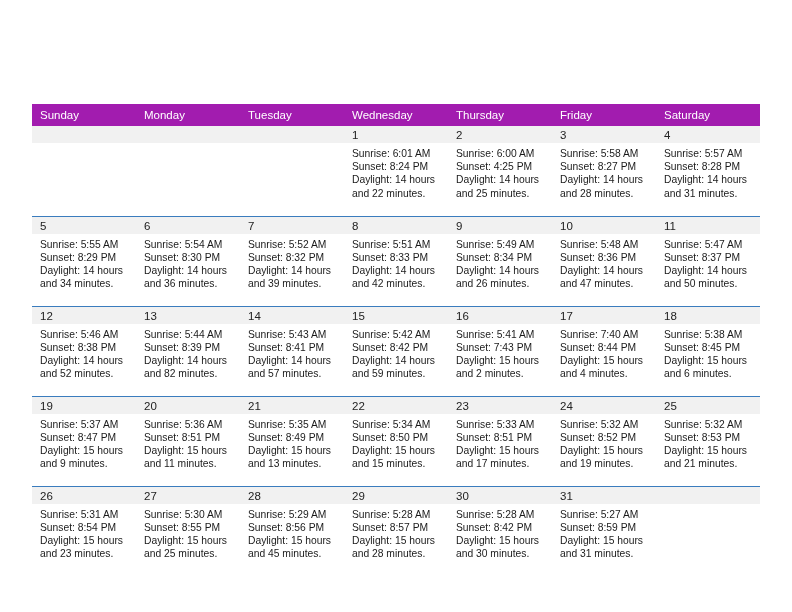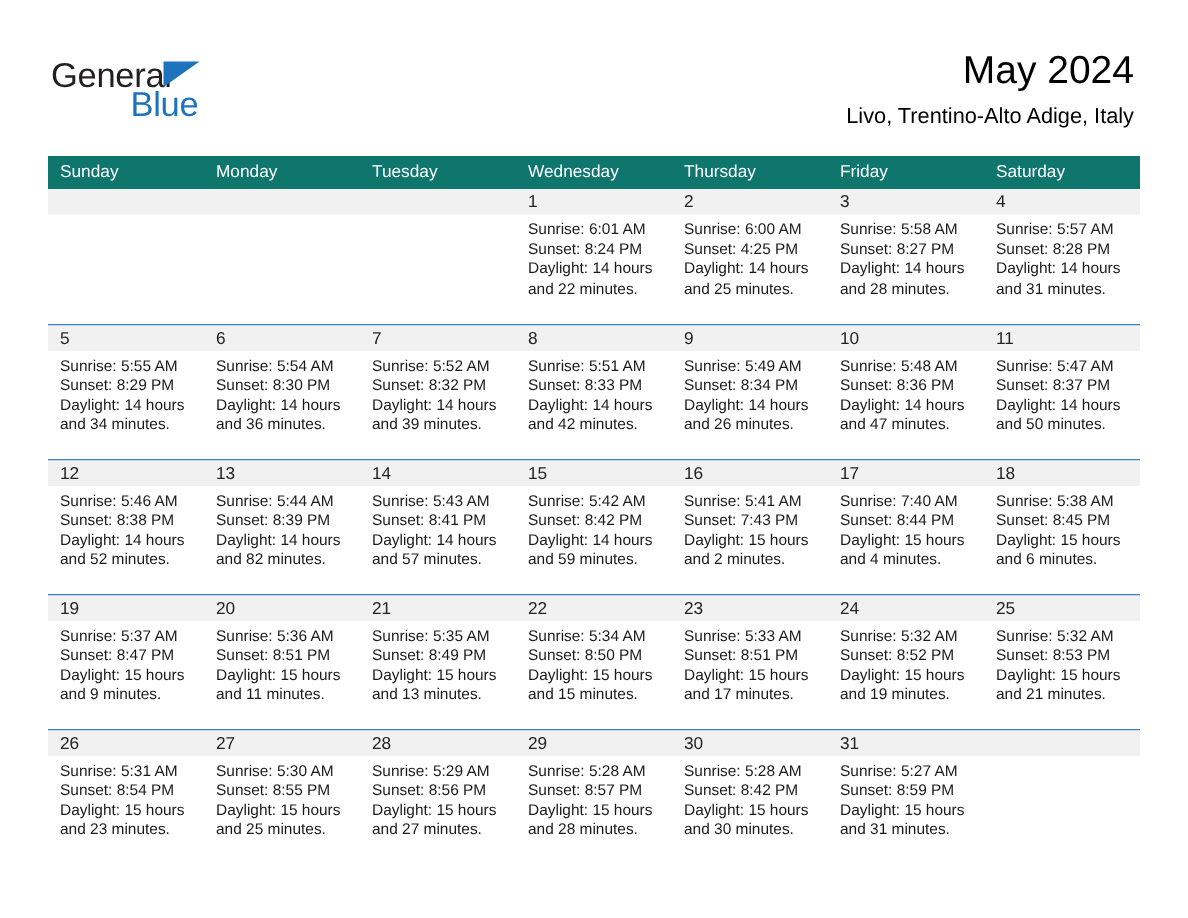--- a/index.html
+++ b/index.html
@@ -91,21 +91,21 @@
   
   .calendar {
     position: absolute;
     left: 32px;
     top: 104px;
     width: 728px;
     border-collapse: collapse;
     table-layout: fixed;
   }
   .calendar th {
-    background: #0f766e;
+    background: #a21caf;
     color: #ffffff;
     font-size: 11.5px;
     font-weight: 400;
     text-align: left;
     padding: 5px 0 5px 8px;
     height: 20px;
     box-sizing: border-box;
     border: none;
   }
   .calendar td {
@@ -144,34 +144,20 @@
   }
   .daylines div {
     white-space: nowrap;
   }
 </style>
 </head>
 <body>
 
 <div class="page">
 
-  <div class="header">
-
-    <div class="logo">
-      <span class="logo-general">General</span>
-      <span class="logo-triangle"></span>
-      <span class="logo-blue">Blue</span>
-    </div>
-
-    <div class="title-block">
-      <div class="cal-title">May 2024</div>
-      <div class="cal-subtitle">Livo, Trentino-Alto Adige, Italy</div>
-    </div>
-
-  </div>
 
   <table class="calendar">
     <thead>
       <tr>
         <th>Sunday</th>
         <th>Monday</th>
         <th>Tuesday</th>
         <th>Wednesday</th>
         <th>Thursday</th>
         <th>Friday</th>
@@ -518,21 +504,21 @@
               </div>
             </div>
           </td>
           <td>
             <div class="daycell">
               <div class="daynum-band">28</div>
               <div class="daylines">
                 <div>Sunrise: 5:29 AM</div>
                 <div>Sunset: 8:56 PM</div>
                 <div>Daylight: 15 hours</div>
-                <div>and 27 minutes.</div>
+                <div>and 45 minutes.</div>
               </div>
             </div>
           </td>
           <td>
             <div class="daycell">
               <div class="daynum-band">29</div>
               <div class="daylines">
                 <div>Sunrise: 5:28 AM</div>
                 <div>Sunset: 8:57 PM</div>
                 <div>Daylight: 15 hours</div>

